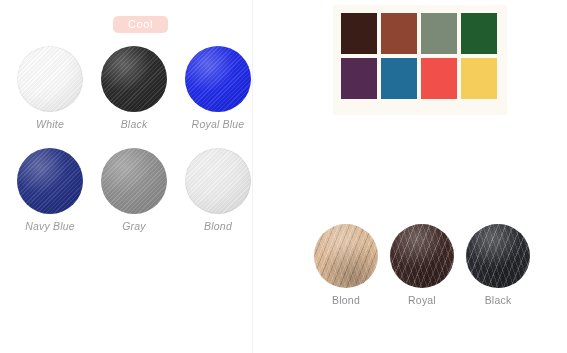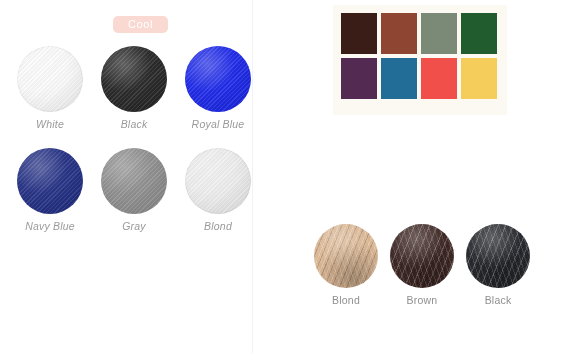--- a/index.html
+++ b/index.html
@@ -256,21 +256,21 @@
 
   <div id="hair-grid">
 
     <div class="hair-cell">
       <div class="hair-circle" style="background-color: rgb(217, 181, 146);"></div>
       <div class="hair-label">Blond</div>
     </div>
 
     <div class="hair-cell">
       <div class="hair-circle" style="background-color: rgb(64, 42, 39);"></div>
-      <div class="hair-label">Brown</div>
+      <div class="hair-label">Royal</div>
     </div>
 
     <div class="hair-cell">
       <div class="hair-circle" style="background-color: rgb(42, 43, 48);"></div>
       <div class="hair-label">Black</div>
     </div>
 
   </div>
 </section>
 

